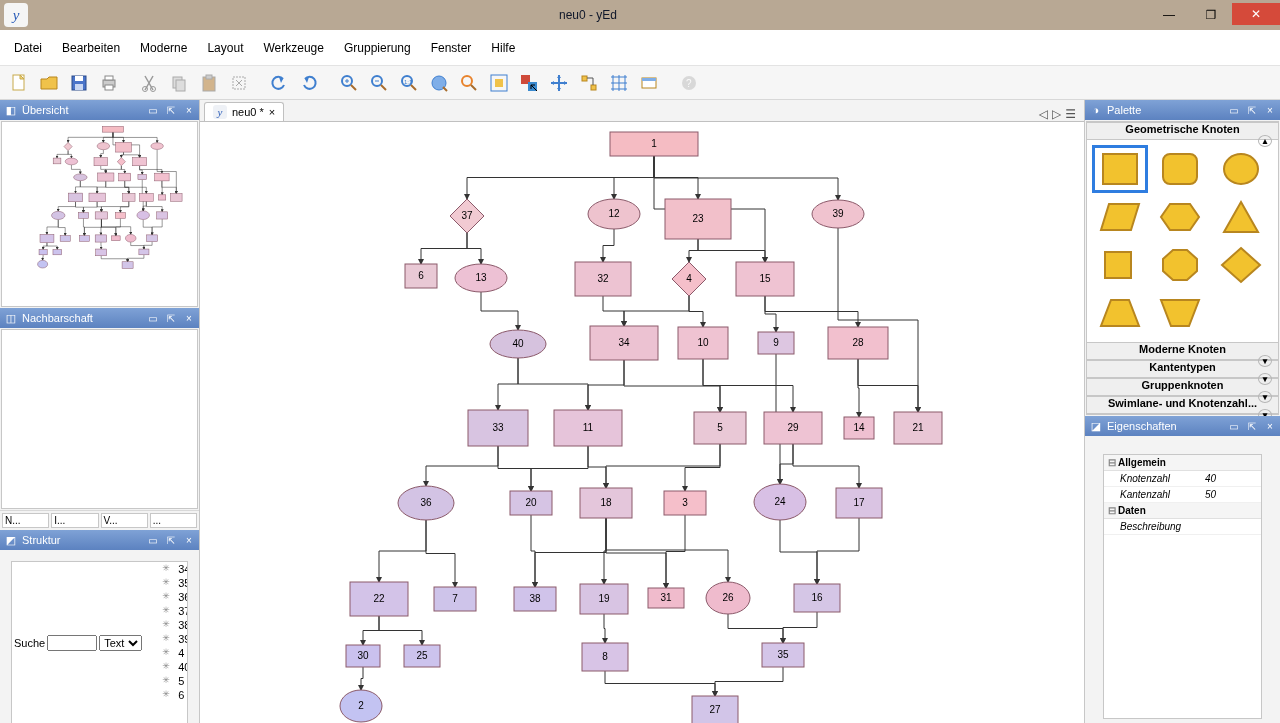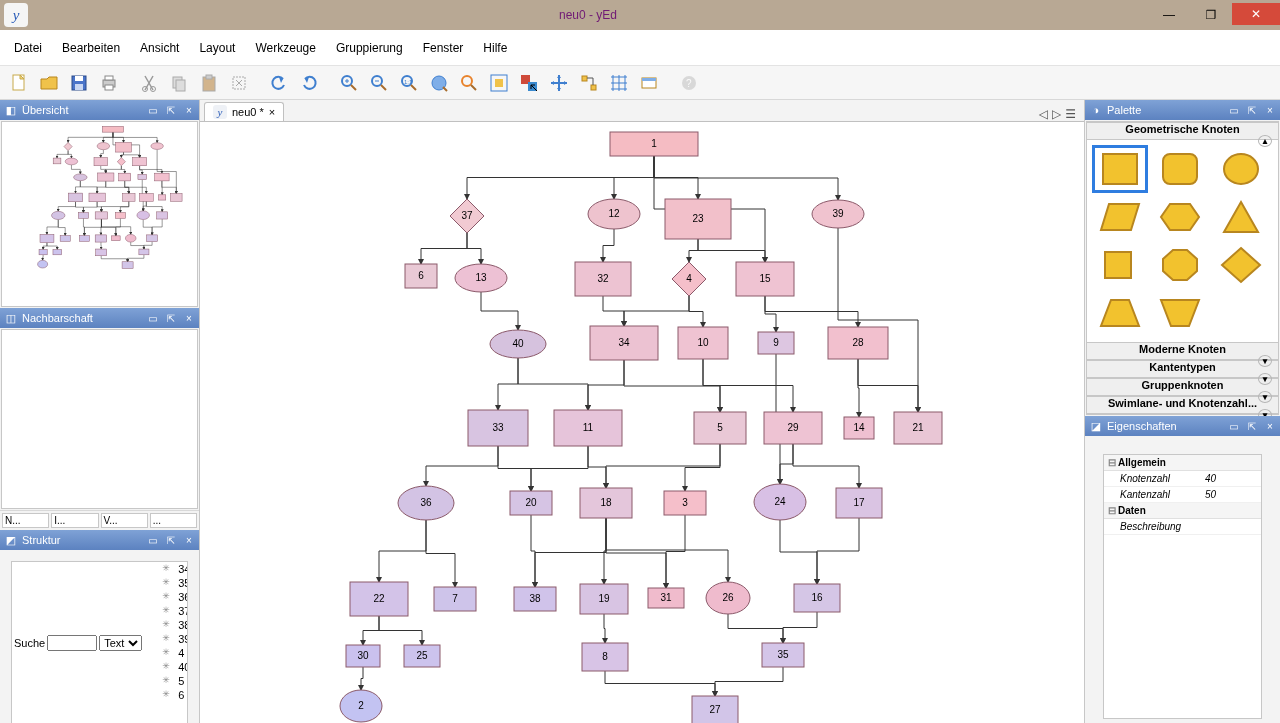--- a/index.html
+++ b/index.html
@@ -1,19 +1,19 @@
 <!DOCTYPE html>
 <html><head>
 <meta charset="utf-8">
 <style>
 * { box-sizing: border-box; margin: 0; padding: 0; font-family: "Segoe UI", Tahoma, sans-serif; }
 html, body { width: 1280px; height: 723px; overflow: hidden; background: #fff; }
 .titlebar { height: 30px; background: #b8a894; display: flex; align-items: center; }
 .titlebar .app-icon { width: 24px; height: 24px; margin-left: 4px; background: #f5f5f5; border-radius: 4px; display:flex; align-items:center; justify-content:center; font-style:italic; font-family: Georgia, serif; color:#2a5cb8; font-size:15px; }
-.titlebar .title { flex: 1; text-align: center; color: #701a75; font-size: 12px; }
+.titlebar .title { flex: 1; text-align: center; color: #0f172a; font-size: 12px; }
 .titlebar .win-btns { display: flex; }
 .titlebar .wb { width: 42px; height: 24px; display: flex; align-items: center; justify-content: center; font-size: 12px; cursor:pointer; }
 .titlebar .wb.close { background: #d54a3a; color: #fff; width:48px; height:22px; }
 .menubar { height: 36px; background: #fff; border-bottom: 1px solid #e3e3e3; display: flex; align-items: center; padding: 0 6px; gap: 4px; font-size: 12px; }
 .menubar .mi { padding: 2px 8px; cursor:pointer; }
 .toolbar { height: 34px; background: #f6f6f6; border-bottom: 1px solid #d8d8d8; display: flex; align-items: center; padding: 0 6px; gap: 4px; }
 .toolbar .tb { width: 26px; height: 26px; display:flex; align-items:center; justify-content:center; border:1px solid transparent; border-radius:3px; cursor:pointer; }
 .toolbar .sep { width: 6px; }
 .toolbar svg { width: 20px; height: 20px; }
 .main { display: flex; height: calc(723px - 30px - 22px - 34px); }
@@ -68,21 +68,21 @@
   <div class="win-btns">
     <div class="wb">—</div>
     <div class="wb">❐</div>
     <div class="wb close">✕</div>
   </div>
 </div>
 
 <div class="menubar">
   <span class="mi">Datei</span>
   <span class="mi">Bearbeiten</span>
-  <span class="mi">Ansicht</span>
+  <span class="mi">Moderne</span>
   <span class="mi">Layout</span>
   <span class="mi">Werkzeuge</span>
   <span class="mi">Gruppierung</span>
   <span class="mi">Fenster</span>
   <span class="mi">Hilfe</span>
 </div>
 
 <div class="toolbar">
   <div class="tb">
       <svg viewBox="0 0 20 20">

